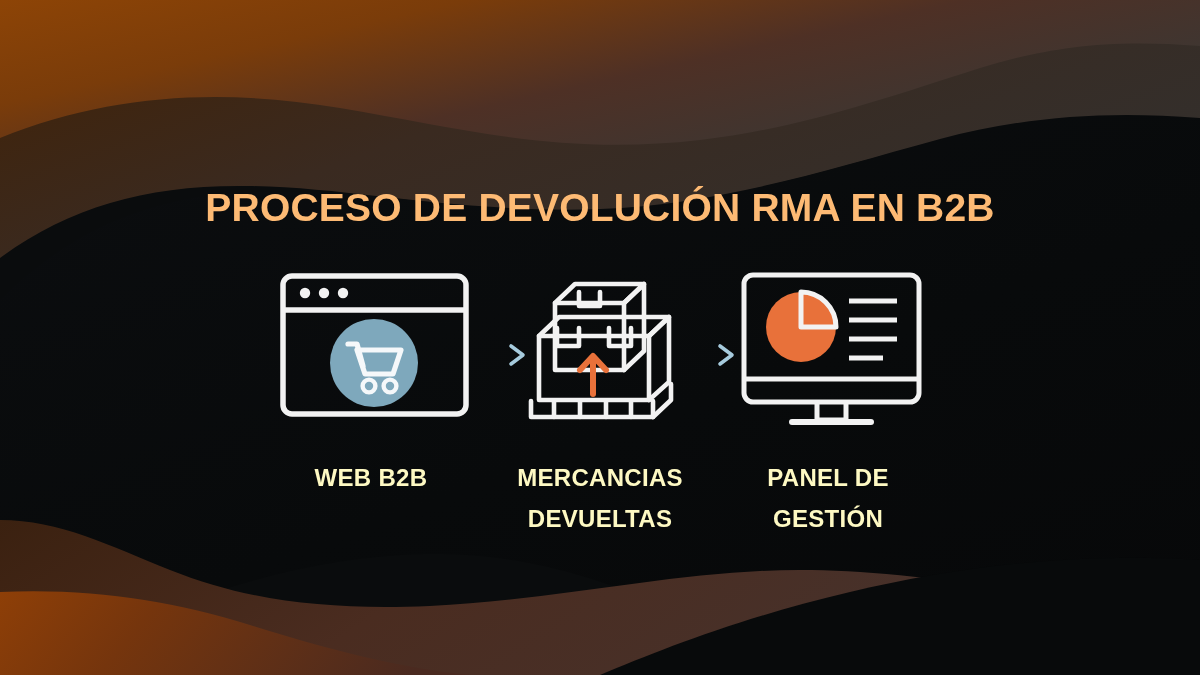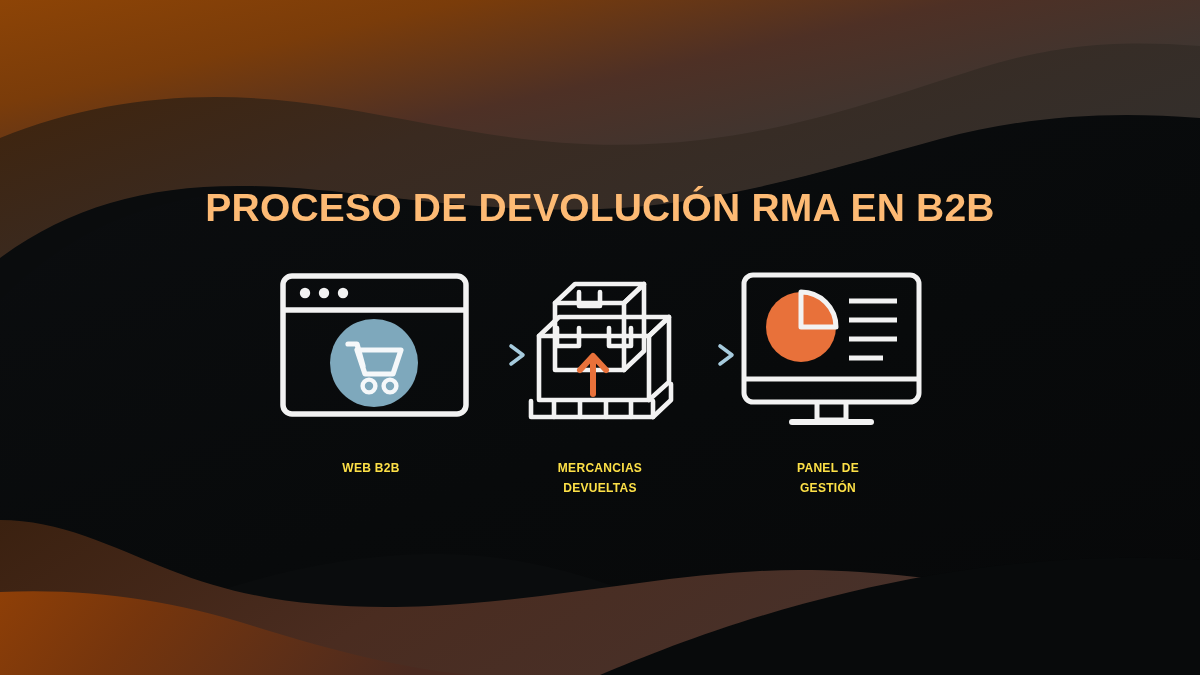--- a/index.html
+++ b/index.html
@@ -56,24 +56,24 @@
   }
   .arrow {
     position: absolute;
     top: 72px;
   }
 
   
   .caption {
     position: absolute;
     text-align: center;
-    font-size: 12px;
+    font-size: 24px;
     font-weight: bold;
     line-height: 1.7;
-    color: #fde047;
+    color: #fef9c3;
     letter-spacing: 0.3px;
   }
   .cap1 { left: 276px; top: 458px; width: 190px; }
   .cap2 { left: 505px; top: 458px; width: 190px; }
   .cap3 { left: 733px; top: 458px; width: 190px; }
 </style>
 </head>
 <body>
 
 <div id="stage">

